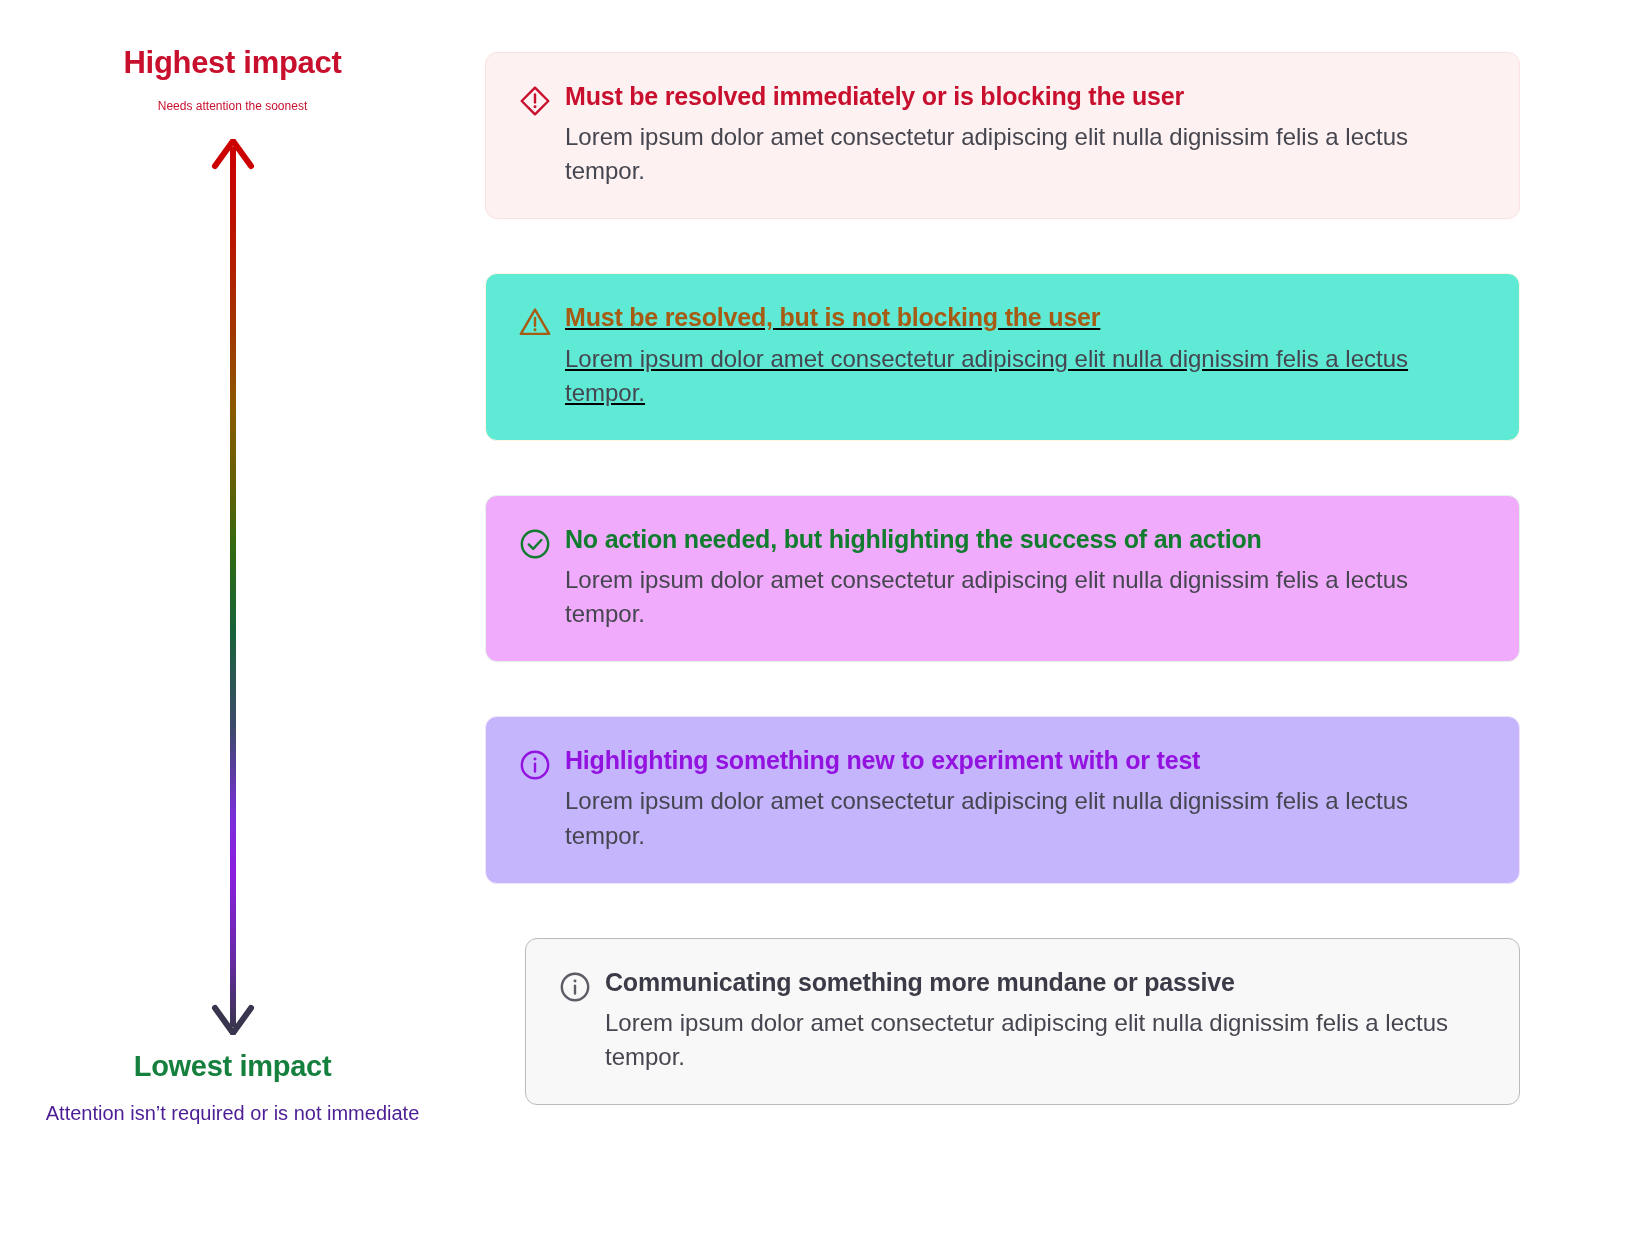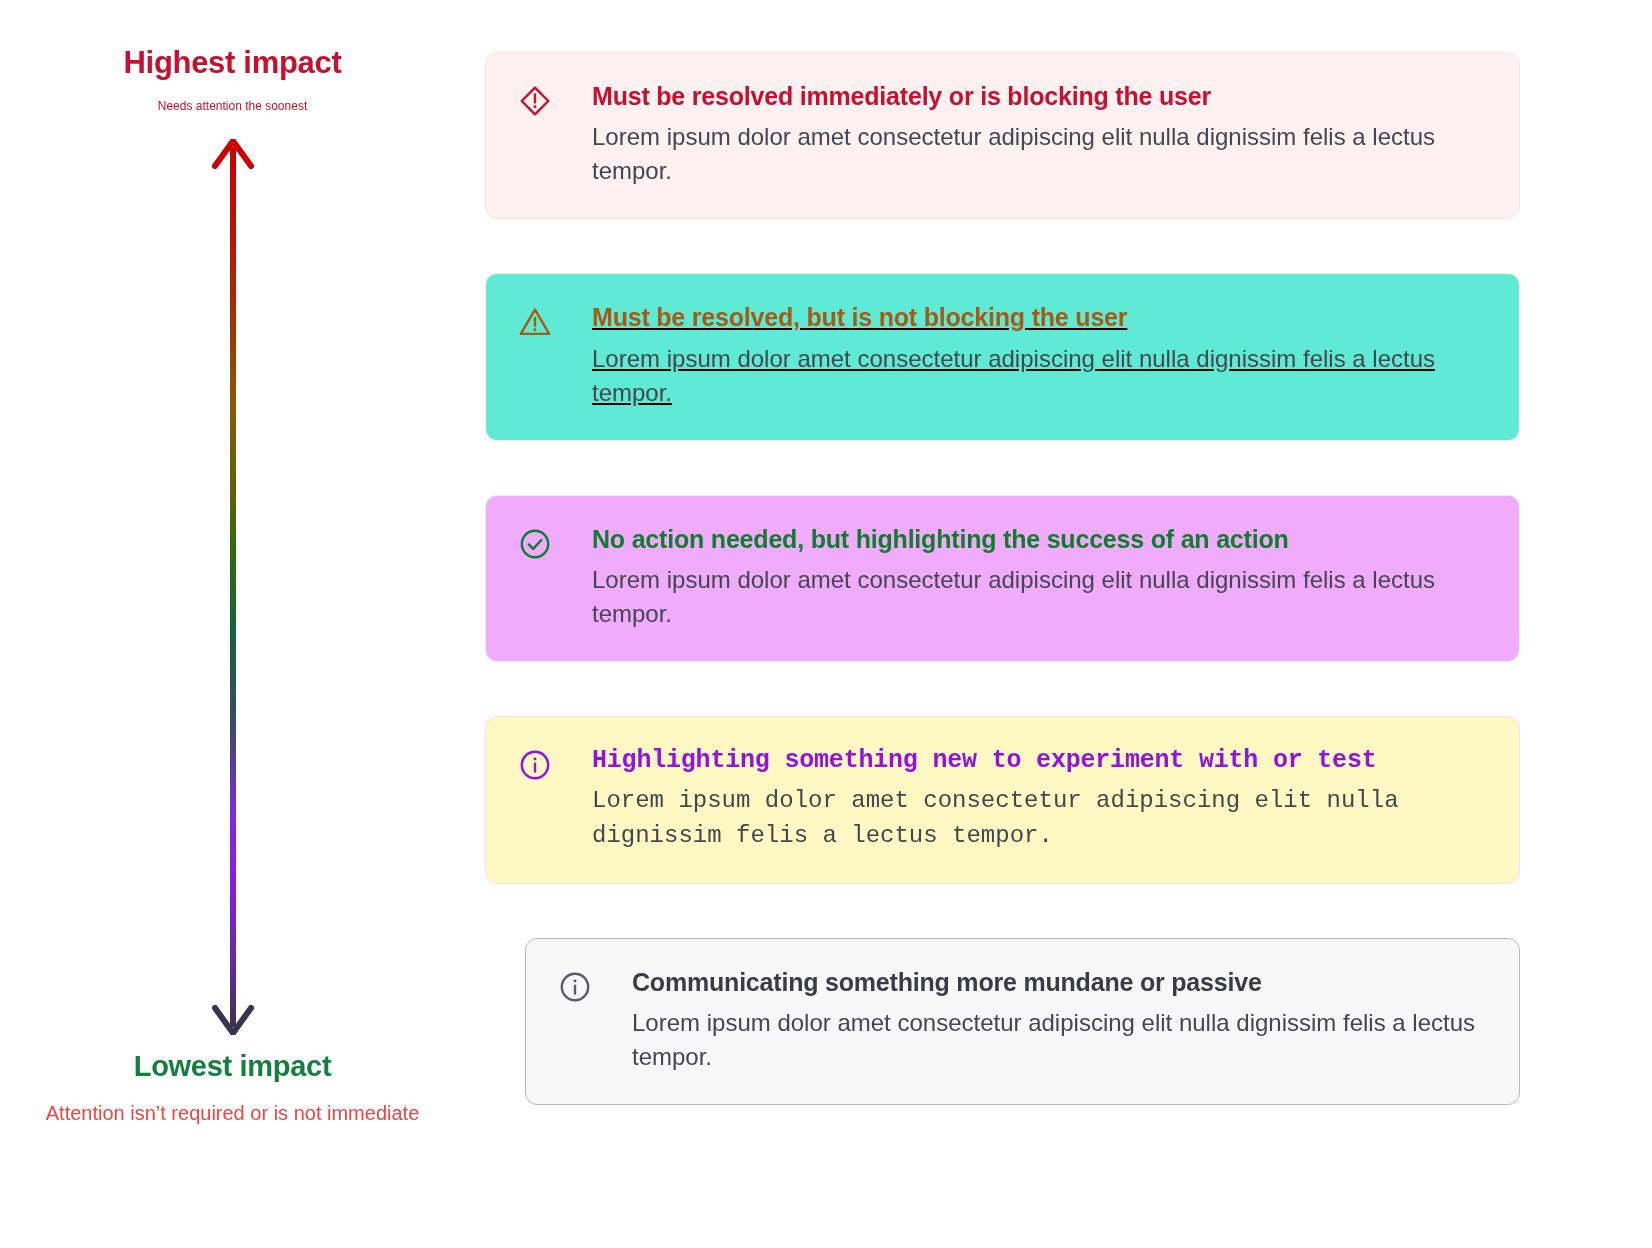--- a/index.html
+++ b/index.html
@@ -71,21 +71,21 @@
     font-weight: 700;
     letter-spacing: -0.3px;
     color: #15803d;
     text-align: center;
     line-height: 1.2;
     margin: 14px 0 0 -20px;
   }
   .scale-bot-sub {
     font-size: 20px;
     font-weight: 400;
-    color: #ef4444;
+    color: #4c1d95;
     text-align: center;
     line-height: 1.3;
     margin: 16px 0 0 -20px;
   }
 
   
   .cards-col {
     flex: 1 1 auto;
     padding: 52px 132px 0 0;
     box-sizing: border-box;
@@ -94,21 +94,21 @@
     gap: 54px;
   }
 
   .card {
     border-radius: 12px;
     padding: 28px 32px 30px 32px;
     box-sizing: border-box;
     display: flex;
     flex-direction: row;
     align-items: flex-start;
-    gap: 40px;
+    gap: 13px;
     border: 1px solid transparent;
   }
 
   .card-icon {
     flex: 0 0 auto;
     width: 34px;
     height: 34px;
     margin-top: 3px;
     display: block;
   }
@@ -138,21 +138,21 @@
   
   .card--critical { background: #fdf1f1; border-color: #fbe3e4; }
   .card--critical .card-title { color: #c8102e; }
 
   .card--warning  { background: #5eead4; border-color: #fdf6e3; text-decoration: underline; }
   .card--warning .card-title { color: #a65a12; }
 
   .card--success  { background: #f0abfc; border-color: #e3f3e7; }
   .card--success .card-title { color: #127c2e; }
 
-  .card--info     { background: #fef9c3; border-color: #f2e3fb; font-family: Liberation Mono, monospace; }
+  .card--info     { background: #c4b5fd; border-color: #f2e3fb; }
   .card--info .card-title { color: #9412e0; }
 
   .card--neutral  { background: #f8f8f9; border-color: #b9babf; margin-left: 40px; }
   .card--neutral .card-title { color: #3b3b47; }
 </style>
 </head>
 <body>
 
 <div class="page">
 

